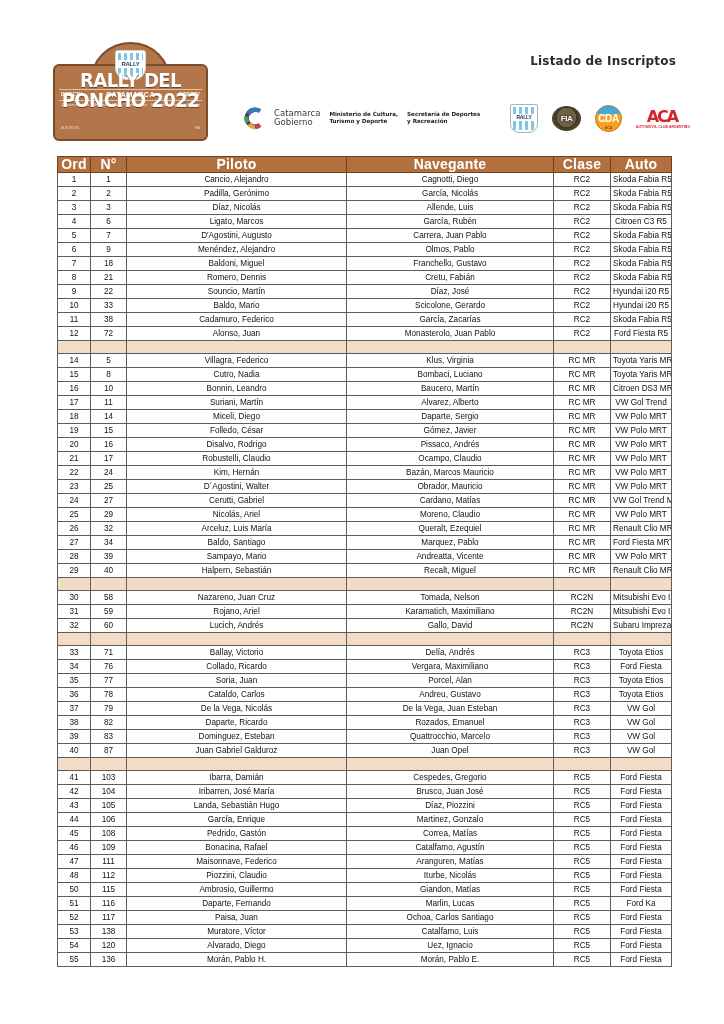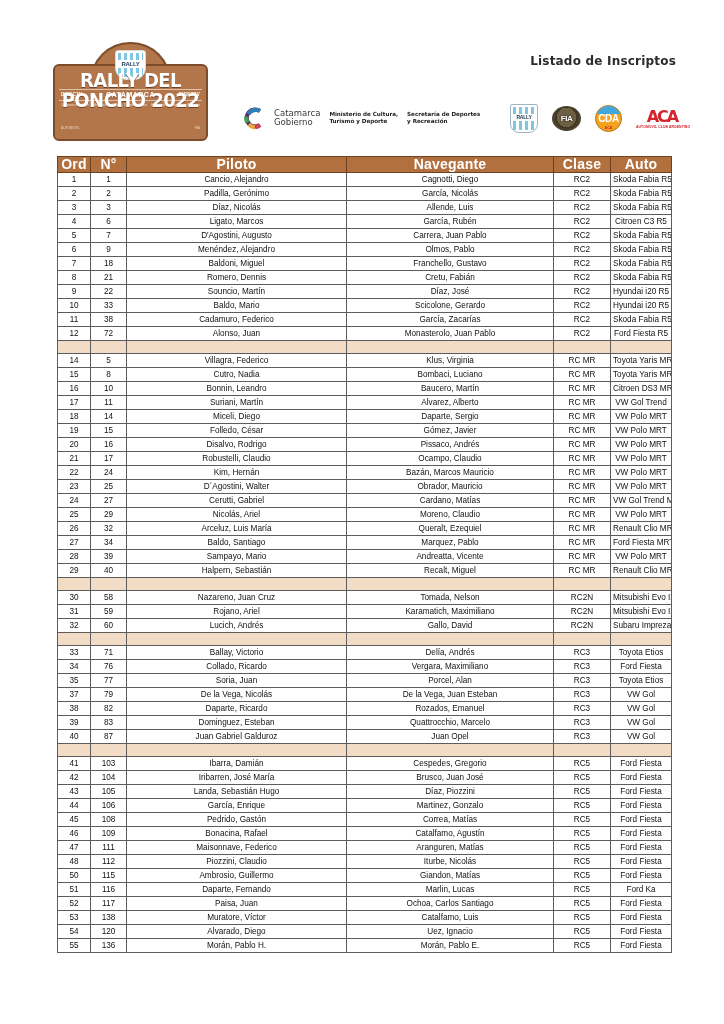--- a/index.html
+++ b/index.html
@@ -737,20 +737,28 @@
         </tr>
         <tr>
           <td>35</td>
           <td>77</td>
           <td>Soria, Juan</td>
           <td>Porcel, Alan</td>
           <td>RC3</td>
           <td>Toyota Etios</td>
         </tr>
         <tr>
+          <td>36</td>
+          <td>78</td>
+          <td>Cataldo, Carlos</td>
+          <td>Andreu, Gustavo</td>
+          <td>RC3</td>
+          <td>Toyota Etios</td>
+        </tr>
+        <tr>
           <td>37</td>
           <td>79</td>
           <td>De la Vega, Nicolás</td>
           <td>De la Vega, Juan Esteban</td>
           <td>RC3</td>
           <td>VW Gol</td>
         </tr>
         <tr>
           <td>38</td>
           <td>82</td>

